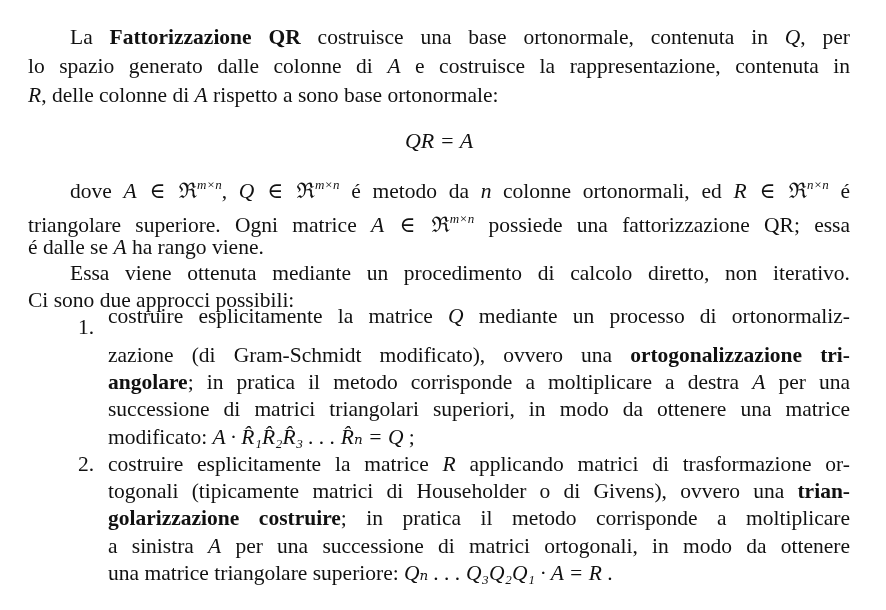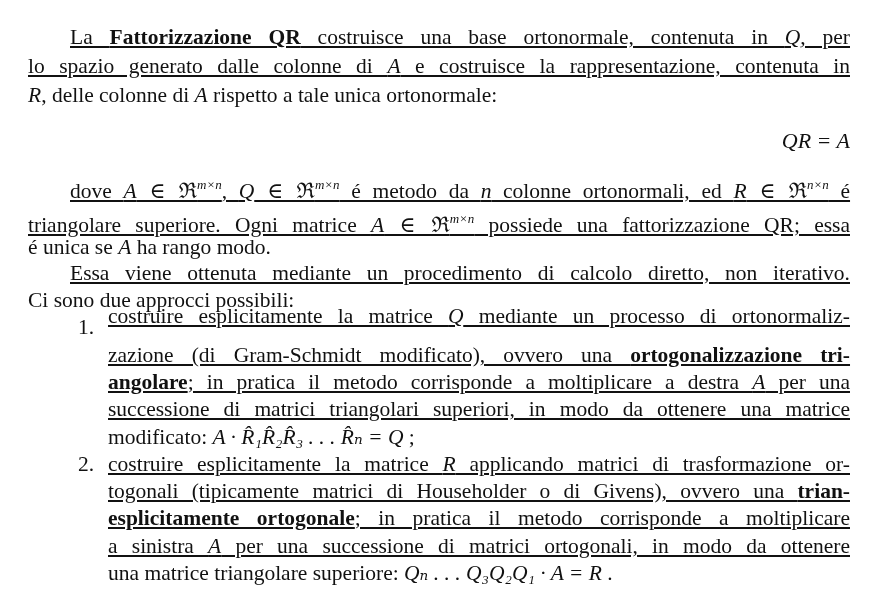--- a/index.html
+++ b/index.html
@@ -7,58 +7,58 @@
     width: 886px; height: 610px; overflow: hidden; position: relative;
     font-family: "Liberation Serif", "DejaVu Serif", serif;
     color: #111;
   }
   .page { position: absolute; left: 28px; top: 24px; width: 822px; }
   .line {
     position: absolute; left: 0; width: 822px;
     font-size: 21.5px; line-height: 26px; height: 26px;
     white-space: nowrap;
   }
-  .just { text-align: justify; text-align-last: justify; text-decoration: underline; }
+  .just { text-align: justify; text-align-last: justify; }
   .indent { padding-left: 42px; box-sizing: border-box; }
   .item { left: 80px; width: 742px; }
   b { font-weight: bold; }
   i, .m { font-style: italic; }
   sup { font-size: 13px; vertical-align: 9px; line-height: 0; }
-  .eq { text-align: right; font-style: italic; font-size: 22px; }
+  .eq { text-align: center; font-style: italic; font-size: 22px; }
   .frak { font-style: normal; font-family: "DejaVu Serif", serif; }
 </style>
 </head>
 <body>
 
 <div class="page">
 
   <div class="line just indent" style="top:0px"><span>La </span><b>Fattorizzazione QR</b><span> costruisce una base ortonormale, contenuta in </span><i>Q</i><span>, per</span></div>
   <div class="line just" style="top:29px"><span>lo spazio generato dalle colonne di </span><i>A</i><span> e costruisce la rappresentazione, contenuta in</span></div>
-  <div class="line" style="top:58px"><i>R</i><span>, delle colonne di </span><i>A</i><span> rispetto a tale unica ortonormale:</span></div>
+  <div class="line" style="top:58px"><i>R</i><span>, delle colonne di </span><i>A</i><span> rispetto a sono base ortonormale:</span></div>
 
   <div class="line eq" style="top:104px">QR = A</div>
 
   <div class="line just indent" style="top:154px"><span>dove </span><i>A</i><span class="frak"> ∈ ℜ</span><sup><i>m×n</i></sup><span>, </span><i>Q</i><span class="frak"> ∈ ℜ</span><sup><i>m×n</i></sup><span> é metodo da </span><i>n</i><span> colonne ortonormali, ed </span><i>R</i><span class="frak"> ∈ ℜ</span><sup><i>n×n</i></sup><span> é</span></div>
   <div class="line just" style="top:188px"><span>triangolare superiore. Ogni matrice </span><i>A</i><span class="frak"> ∈ ℜ</span><sup><i>m×n</i></sup><span> possiede una fattorizzazione QR; essa</span></div>
-  <div class="line" style="top:210px"><span>é unica se </span><i>A</i><span> ha rango modo.</span></div>
+  <div class="line" style="top:210px"><span>é dalle se </span><i>A</i><span> ha rango viene.</span></div>
 
   <div class="line just indent" style="top:236px">Essa viene ottenuta mediante un procedimento di calcolo diretto, non iterativo.</div>
   <div class="line" style="top:263px">Ci sono due approcci possibili:</div>
 
   <div>
     <div class="line" style="top:290px; left:50px; width:30px">1.</div>
     <div class="line just item" style="top:279px"><span>costruire esplicitamente la matrice </span><i>Q</i><span> mediante un processo di ortonormaliz-</span></div>
     <div class="line just item" style="top:318px"><span>zazione (di Gram-Schmidt modificato), ovvero una </span><b>ortogonalizzazione tri-</b></div>
     <div class="line just item" style="top:345px"><b>angolare</b><span>; in pratica il metodo corrisponde a moltiplicare a destra </span><i>A</i><span> per una</span></div>
     <div class="line just item" style="top:372px">successione di matrici triangolari superiori, in modo da ottenere una matrice</div>
     <div class="line item" style="top:400px"><span>modificato:  </span><i>A · R̂₁R̂₂R̂₃ . . . R̂ₙ = Q</i><span> ;</span></div>
   </div>
 
   <div>
     <div class="line" style="top:427px; left:50px; width:30px">2.</div>
     <div class="line just item" style="top:427px"><span>costruire esplicitamente la matrice </span><i>R</i><span> applicando matrici di trasformazione or-</span></div>
     <div class="line just item" style="top:454px"><span>togonali (tipicamente matrici di Householder o di Givens), ovvero una </span><b>trian-</b></div>
-    <div class="line just item" style="top:481px"><b>esplicitamente ortogonale</b><span>; in pratica il metodo corrisponde a moltiplicare</span></div>
+    <div class="line just item" style="top:481px"><b>golarizzazione costruire</b><span>; in pratica il metodo corrisponde a moltiplicare</span></div>
     <div class="line just item" style="top:509px"><span>a sinistra </span><i>A</i><span> per una successione di matrici ortogonali, in modo da ottenere</span></div>
     <div class="line item" style="top:536px"><span>una matrice triangolare superiore: </span><i>Qₙ . . . Q₃Q₂Q₁ · A = R</i><span> .</span></div>
   </div>
 
 </div>
 
 </body></html>

